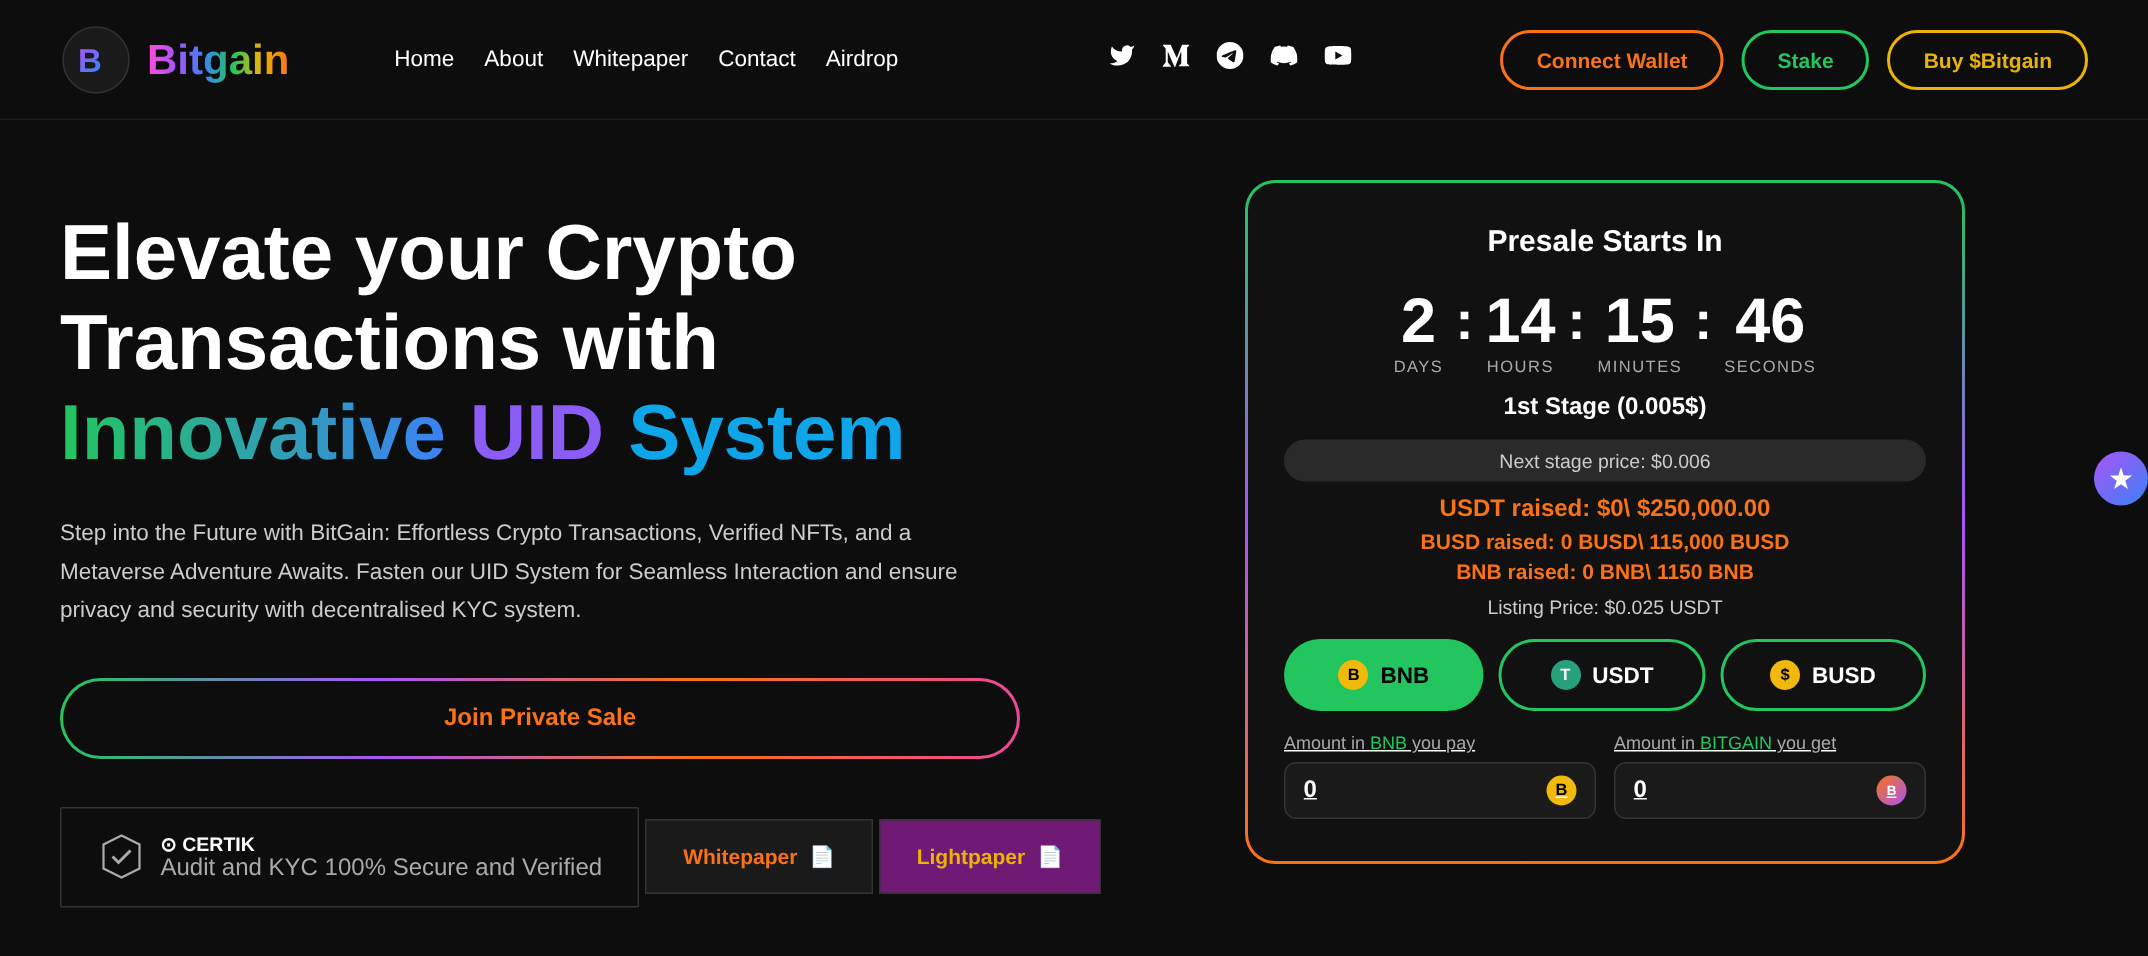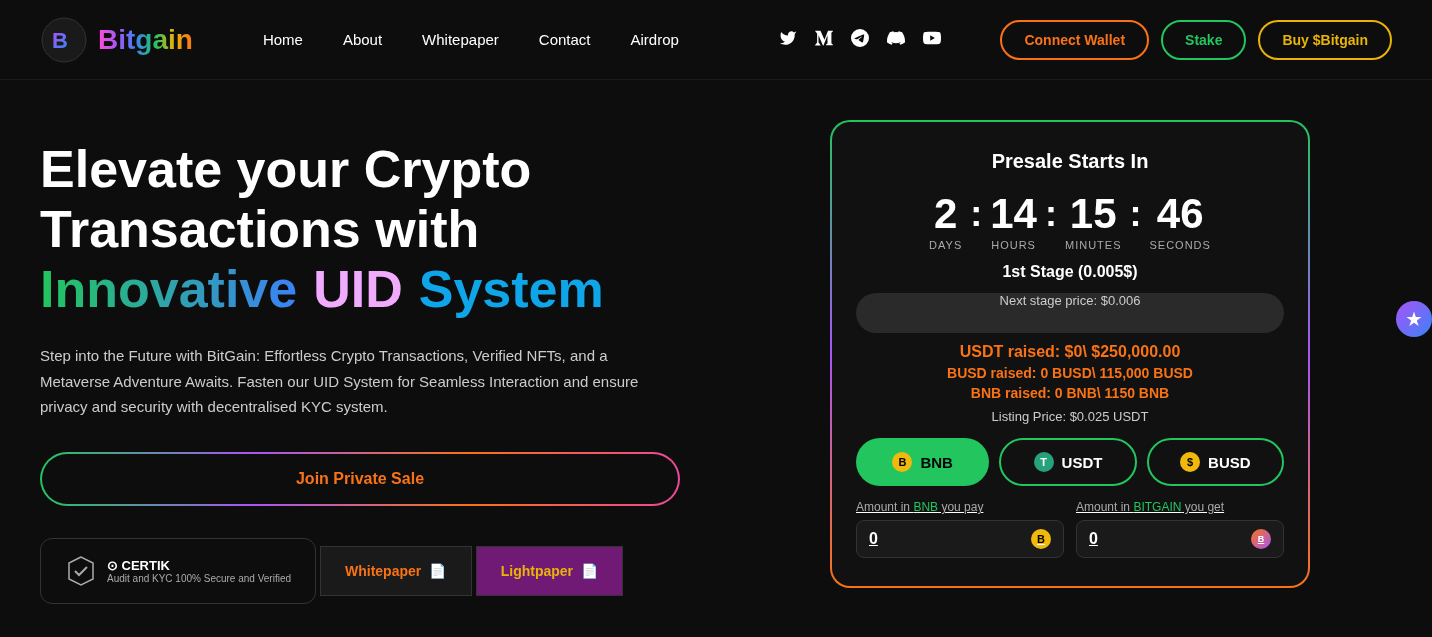--- a/index.html
+++ b/index.html
@@ -34,21 +34,21 @@
     .logo-text {
       font-size: 28px;
       font-weight: bold;
       background: linear-gradient(90deg, #ff4dd8, #a855f7, #3b82f6, #22c55e, #eab308, #f97316);
       -webkit-background-clip: text;
       -webkit-text-fill-color: transparent;
     }
     .nav-links {
       display: flex;
       align-items: center;
-      gap: 40px;
+      gap: 20px;
       margin-left: 60px;
     }
     .nav-links a {
       color: #ffffff;
       text-decoration: none;
       font-size: 15px;
       cursor: pointer;
     }
     .nav-social {
       display: flex;
@@ -123,21 +123,21 @@
       display: flex;
       gap: 16px;
       align-items: baseline;
     }
     .innovative {
       background: linear-gradient(90deg, #22c55e, #3b82f6);
       -webkit-background-clip: text;
       -webkit-text-fill-color: transparent;
     }
     .uid {
-      color: #f0abfc;
+      color: #8b5cf6;
     }
     .system {
       color: #0ea5e9;
     }
     .hero-description {
       margin-top: 24px;
       font-size: 15px;
       color: #cccccc;
       line-height: 1.7;
       max-width: 640px;
@@ -168,29 +168,29 @@
       align-items: center;
       margin-top: 32px;
       gap: 0;
     }
     .certik-badge {
       display: flex;
       align-items: center;
       gap: 10px;
       padding: 16px 24px;
       border: 1px solid #333;
-      border-radius: 12px;
+      border-radius: 1px;
     }
     .certik-text {
       font-size: 13px;
       color: #ffffff;
       font-weight: 600;
     }
     .certik-sub {
-      font-size: 10px;
+      font-size: 16px;
       color: #aaa;
     }
     .whitepaper-btn {
       display: flex;
       align-items: center;
       gap: 8px;
       padding: 16px 24px;
       border: 1px solid #333;
       background: #1a1a1a;
       color: #f97316;
@@ -271,22 +271,23 @@
       font-size: 16px;
       font-weight: 700;
       color: #ffffff;
       margin: 12px 0;
     }
 
     
     .progress-container {
       background: #2a2a2a;
       border-radius: 20px;
-      height: 40px;
-      display: flex;
+      height: 28px;
+      display: flex;
+      align-items: center;
       justify-content: center;
       margin: 10px 0;
       position: relative;
     }
     .progress-label {
       font-size: 13px;
       color: #cccccc;
       z-index: 1;
     }
 

